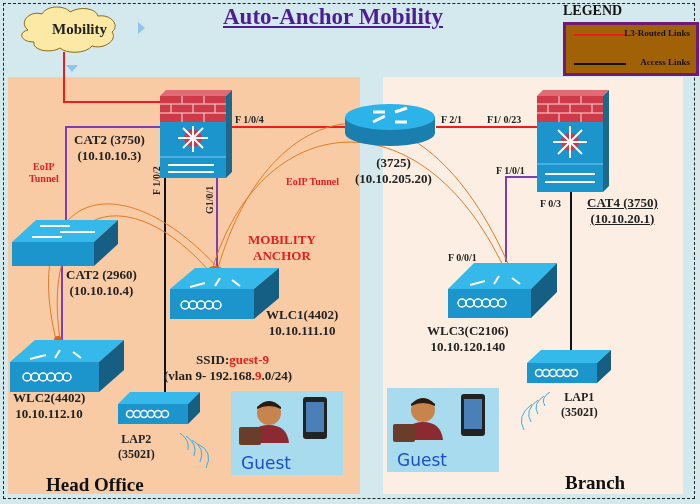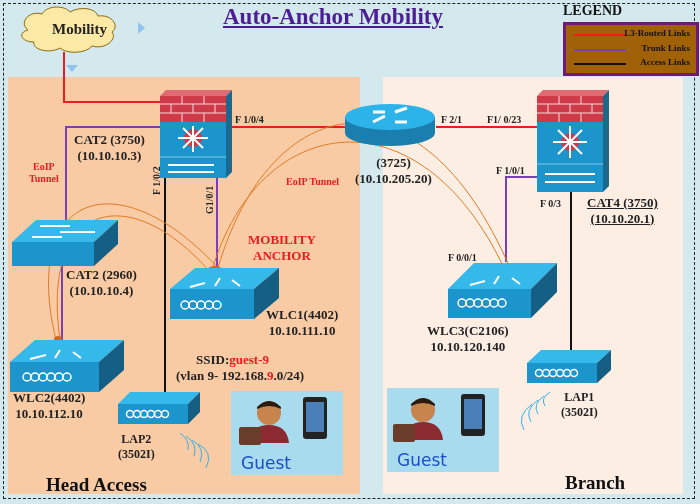--- a/index.html
+++ b/index.html
@@ -240,24 +240,20 @@
 </svg>
 
 <div class="title">Auto-Anchor Mobility</div>
 
 <div class="legend-title">LEGEND</div>
 <div class="legend-box">
   <div class="legend-row" style="top:3px;">
     <div class="legend-line" style="background:#ee1c1c;"></div>
     <div class="legend-text">L3-Routed Links</div>
   </div>
-  <div class="legend-row" style="top:18px;">
-    <div class="legend-line" style="background:#7a3fb5;"></div>
-    <div class="legend-text">Trunk Links</div>
-  </div>
   <div class="legend-row" style="top:32px;">
     <div class="legend-line" style="background:#111;"></div>
     <div class="legend-text">Access Links</div>
   </div>
 </div>
 
 <div class="lbl" style="left:52px;top:20px;font-size:15px;">Mobility</div>
 
 <div class="lbl" style="left:74px;top:132px;">
   <div>CAT2 (3750)</div>
@@ -310,21 +306,21 @@
   <div>Tunnel</div>
 </div>
 <div class="lbl small red" style="left:286px;top:176px;text-align:right;">EoIP Tunnel</div>
 <div class="lbl red" style="left:248px;top:232px;">
   <div>MOBILITY</div>
   <div>ANCHOR</div>
 </div>
 <div class="lbl" style="left:196px;top:352px;">
   <span>SSID:</span><span class="red">guest-9</span>
 </div>
-<div class="lbl" style="left:176px;top:368px;">
+<div class="lbl" style="left:164px;top:368px;">
   <span>(vlan 9- 192.168.</span><span class="red">9</span><span>.0/24)</span>
 </div>
 
 <div class="guest-card" style="left:231px;top:391px;">
   <svg width="112" height="68">
     <circle cx="38" cy="22" r="12" fill="#c7844d"></circle>
     <path d="M26,16 Q38,4 50,16 L50,18 Q38,12 26,18 Z" fill="#2a1a10"></path>
     <path d="M18,52 Q20,34 38,34 Q56,34 58,52 Z" fill="#8c2a32"></path>
     <rect x="8" y="36" width="22" height="18" rx="2" fill="#6a3d2a"></rect>
     <rect x="72" y="6" width="24" height="42" rx="3" fill="#222"></rect>
@@ -337,14 +333,14 @@
     <circle cx="36" cy="22" r="12" fill="#c7844d"></circle>
     <path d="M24,16 Q36,4 48,16 L48,18 Q36,12 24,18 Z" fill="#2a1a10"></path>
     <path d="M16,52 Q18,34 36,34 Q54,34 56,52 Z" fill="#8c2a32"></path>
     <rect x="6" y="36" width="22" height="18" rx="2" fill="#6a3d2a"></rect>
     <rect x="74" y="6" width="24" height="42" rx="3" fill="#222"></rect>
     <rect x="77" y="11" width="18" height="30" fill="#4a7fb8"></rect>
   </svg>
   <div class="guest-text">Guest</div>
 </div>
 
-<div class="zone-label" style="left:46px;top:474px;">Head Access</div>
+<div class="zone-label" style="left:46px;top:474px;">Head Office</div>
 <div class="zone-label" style="left:565px;top:472px;">Branch</div>
 
 </body></html>

